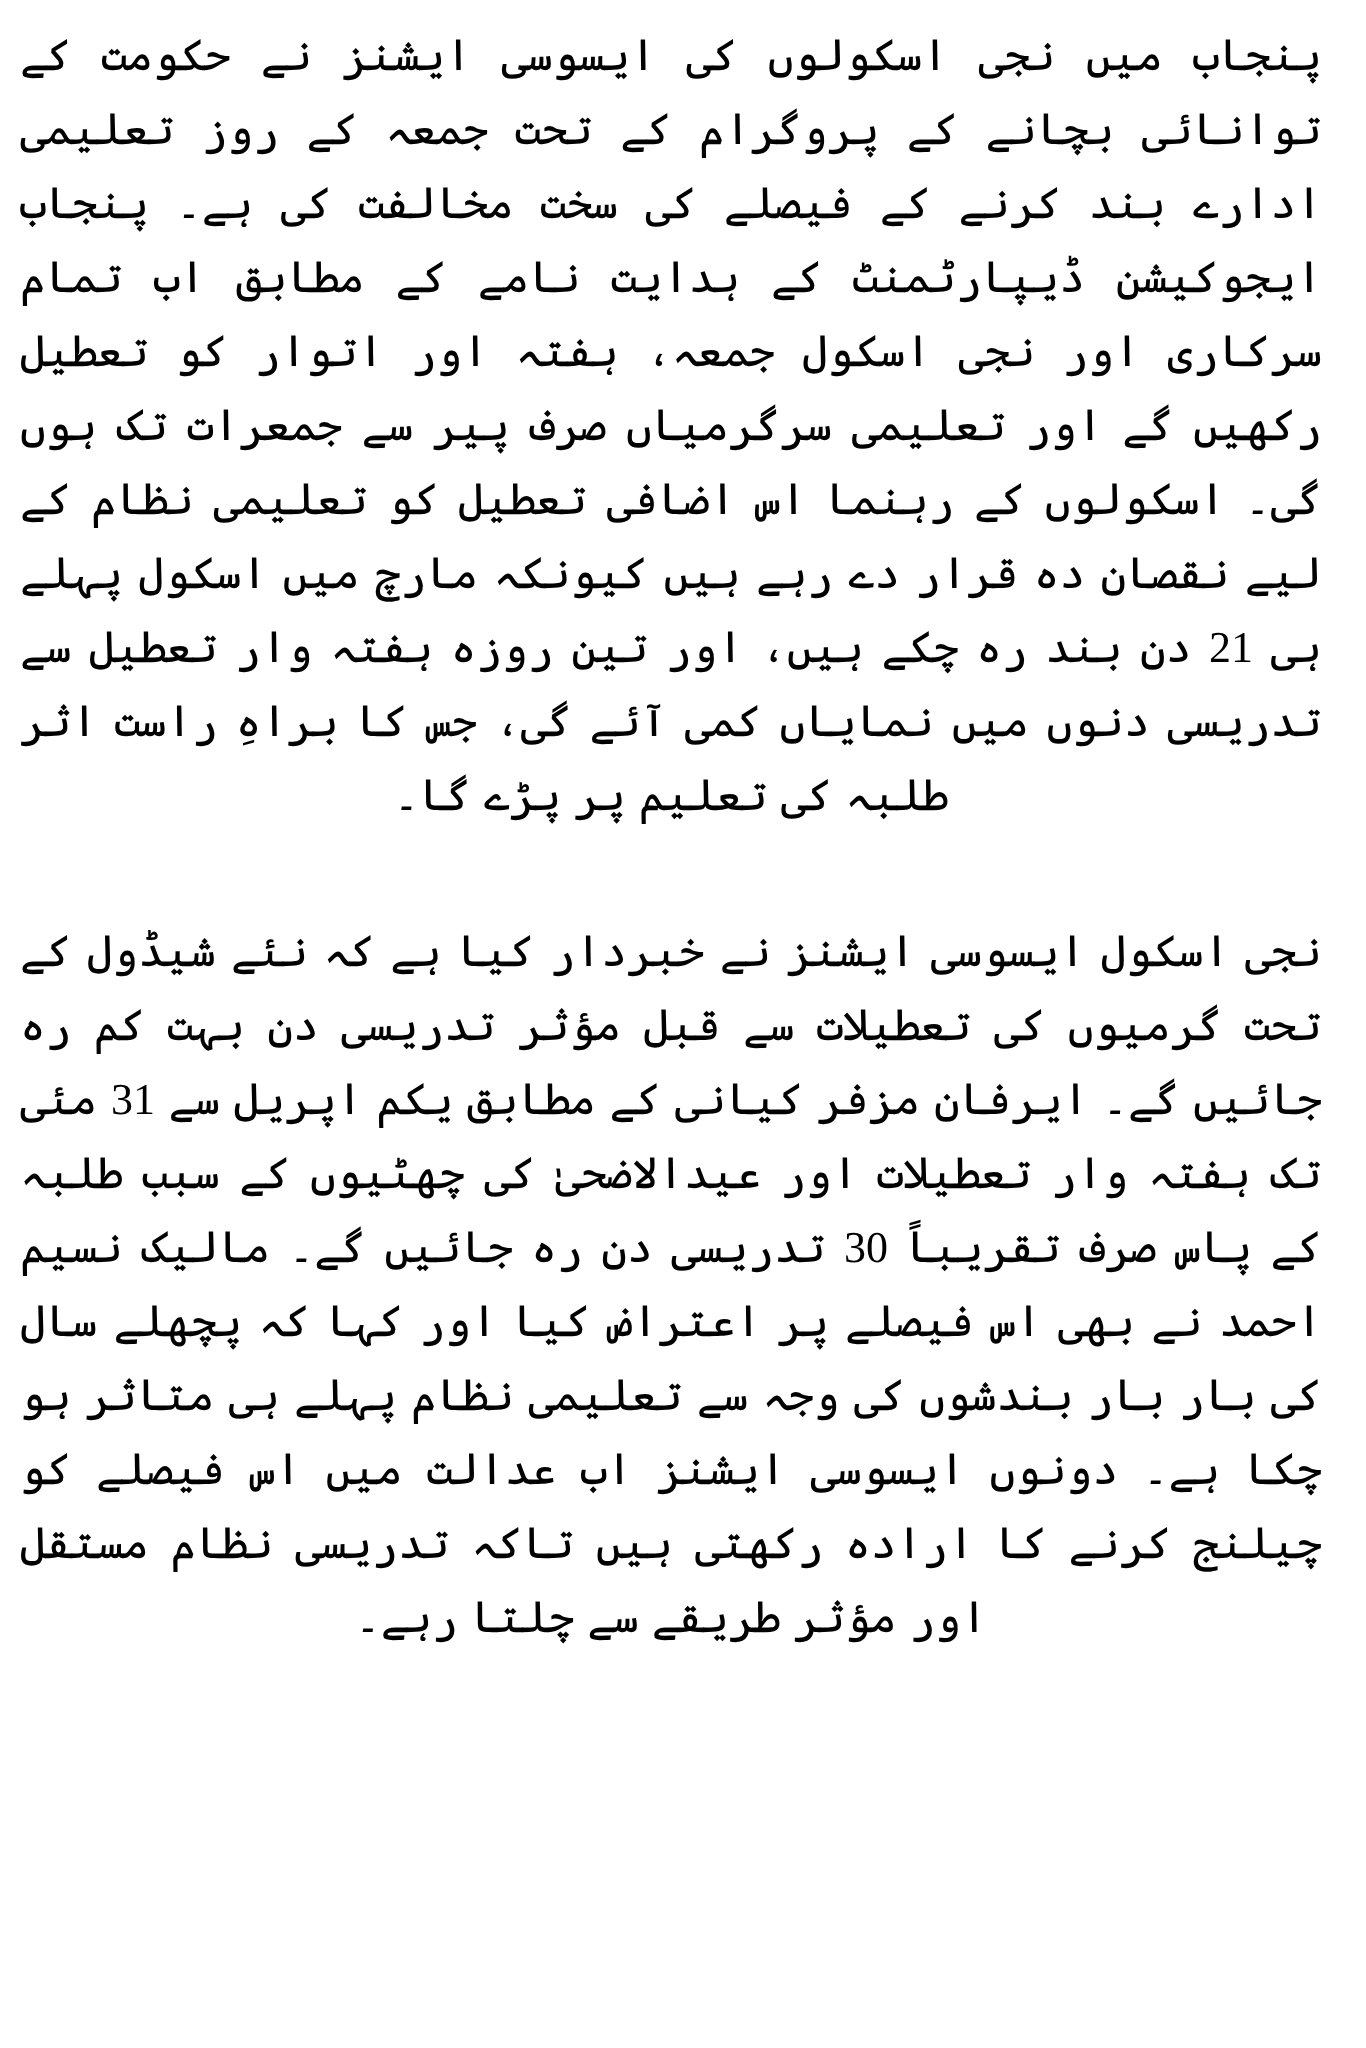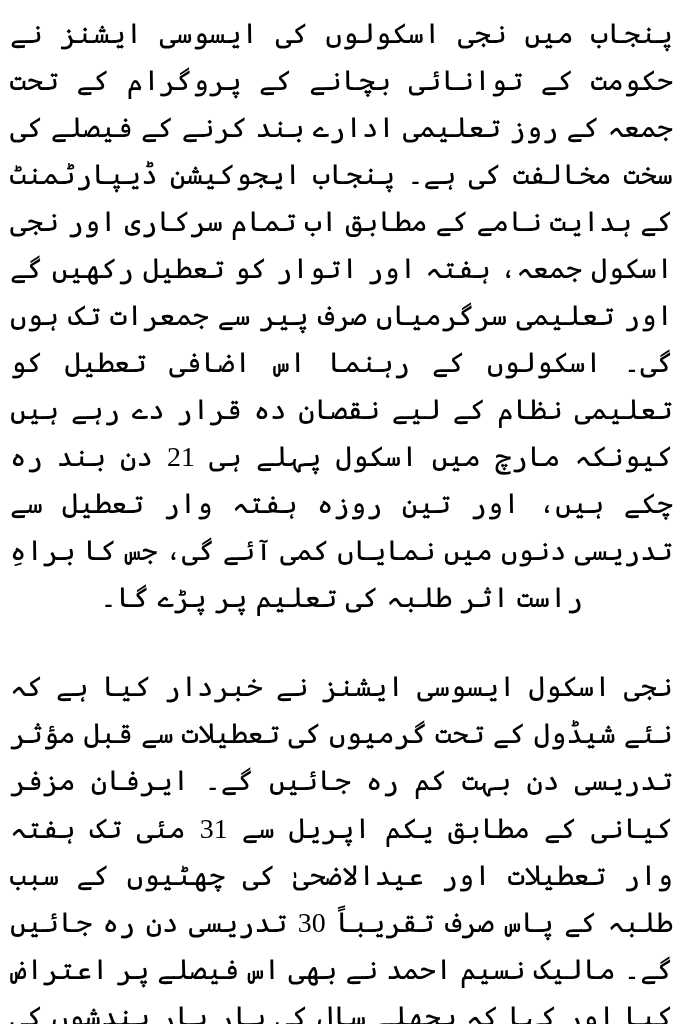--- a/index.html
+++ b/index.html
@@ -14,23 +14,23 @@
     font-family: "Liberation Serif", "DejaVu Serif", serif;
   }
   .page {
     box-sizing: border-box;
     width: 683px;
     height: 1024px;
     padding: 10px 10px 0 10px;
     direction: rtl;
   }
   .article-body p {
-    margin: 0 0 42px 0;
+    margin: 0 12px 42px 0;
     color: #000000;
-    font-size: 28px;
+    font-size: 22px;
     line-height: 1.68;
     text-align: justify;
     text-align-last: center;
     word-spacing: 1px;
   }
 </style>
 </head>
 <body style="background: rgb(255, 255, 255);">
 
 <main class="page">

